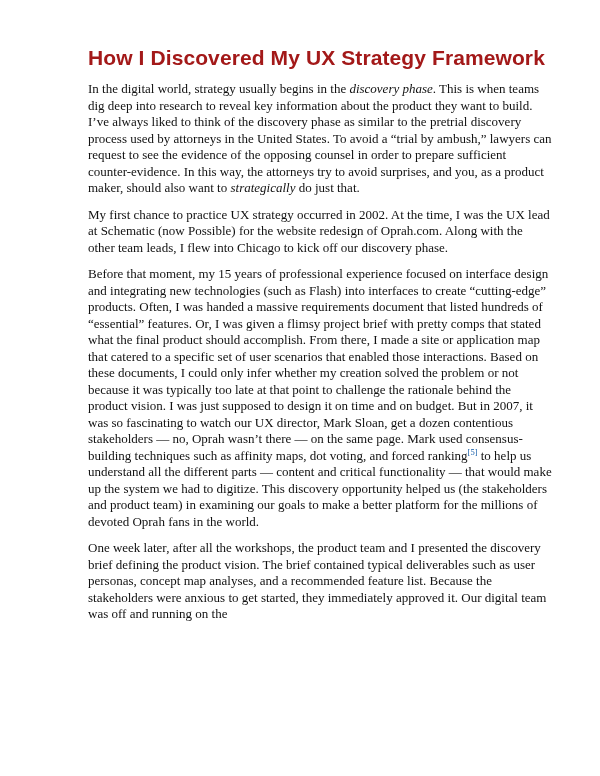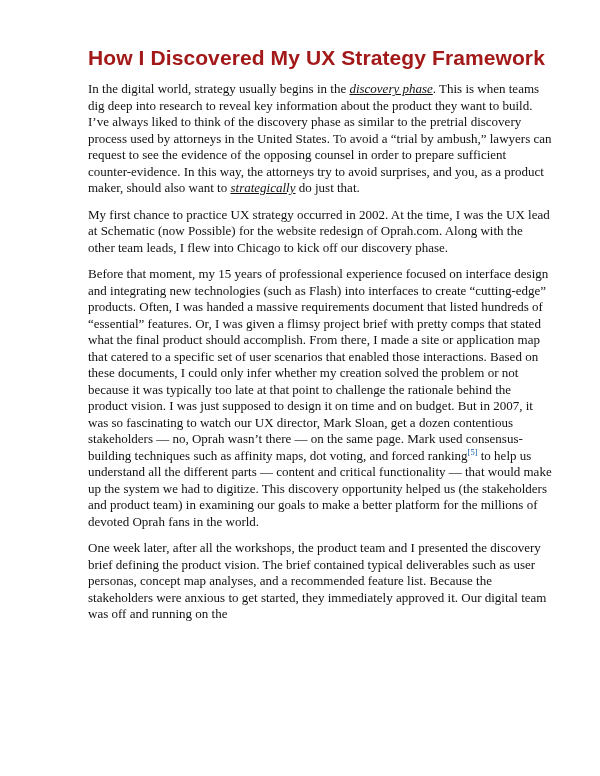--- a/index.html
+++ b/index.html
@@ -30,21 +30,20 @@
   }
   .article-body p.para {
     margin: 0 0 10px 0;
     font-size: 13px;
     line-height: 16.5px;
     text-align: left;
     color: #111111;
   }
   .article-body .em {
     font-style: italic;
-    text-decoration: underline;
   }
   .footnote-ref {
     font-size: 8.5px;
     line-height: 0;
     vertical-align: super;
     color: #0f5aa8;
     text-decoration: none;
     cursor: pointer;
   }
 </style>

